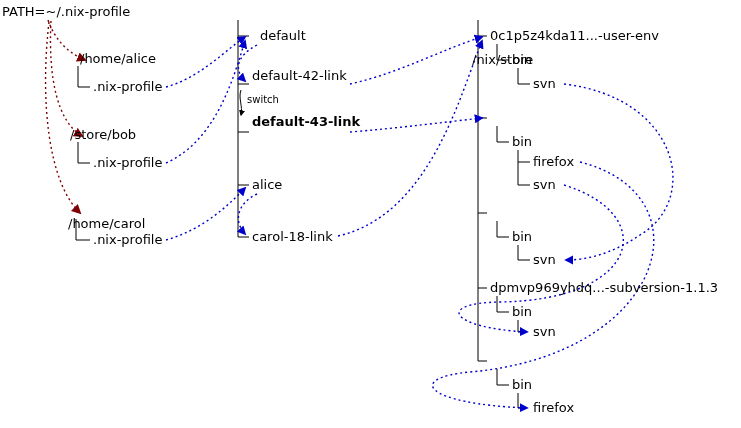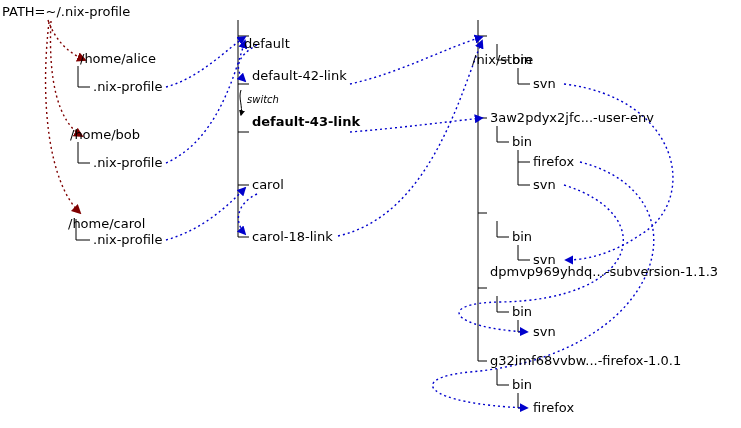--- a/index.html
+++ b/index.html
@@ -88,46 +88,45 @@
       <path class="arrow arrow-blue" marker-end="url(#mblue)" d="M338,236 C430,215 460,95 482,41"></path>
       <path class="arrow arrow-blue" marker-end="url(#mblue)" d="M564,84 C680,98 700,200 640,235 C610,255 585,260 566,260"></path>
       <path class="arrow arrow-blue" marker-end="url(#mblue)" d="M564,185 C660,215 640,300 500,302 C435,303 450,328 527,332"></path>
       <path class="arrow arrow-blue" marker-end="url(#mblue)" d="M580,162 C710,195 665,355 470,372 C405,378 425,404 527,408"></path>
     </g>
   </svg>
 
   <div class="lbl" style="left:2px;top:4px;">PATH=~/.nix-profile</div>
   <div class="lbl" style="left:80px;top:51px;">/home/alice</div>
   <div class="lbl" style="left:93px;top:79px;">.nix-profile</div>
-  <div class="lbl" style="left:70px;top:127px;">/home/bob</div>
+  <div class="lbl" style="left:70px;top:127px;">/store/bob</div>
   <div class="lbl" style="left:93px;top:155px;">.nix-profile</div>
   <div class="lbl" style="left:68px;top:216px;">/home/carol</div>
   <div class="lbl" style="left:93px;top:232px;">.nix-profile</div>
 
-  <div class="lbl" style="left:244px;top:28px;margin-top:8px;">default</div>
+  <div class="lbl" style="left:260px;top:28px;">default</div>
   <div class="lbl" style="left:252px;top:68px;">default-42-link</div>
-  <div class="lbl-small" style="left:247px;top:94px;font-style:italic;">switch</div>
+  <div class="lbl-small" style="left:247px;top:94px;">switch</div>
   <div class="lbl" style="left:252px;top:114px;font-weight:bold;">default-43-link</div>
-  <div class="lbl" style="left:252px;top:177px;">carol</div>
+  <div class="lbl" style="left:252px;top:177px;">alice</div>
   <div class="lbl" style="left:252px;top:229px;">carol-18-link</div>
 
   <div class="lbl" style="left:472px;top:4px;margin-top:48px;">/nix/store</div>
 
+  <div class="lbl" style="left:490px;top:28px;">0c1p5z4kda11...-user-env</div>
   <div class="lbl" style="left:512px;top:52px;">bin</div>
   <div class="lbl" style="left:533px;top:76px;">svn</div>
 
-  <div class="lbl" style="left:490px;top:110px;">3aw2pdyx2jfc...-user-env</div>
   <div class="lbl" style="left:512px;top:134px;">bin</div>
   <div class="lbl" style="left:533px;top:154px;">firefox</div>
   <div class="lbl" style="left:533px;top:177px;">svn</div>
 
   <div class="lbl" style="left:512px;top:229px;">bin</div>
   <div class="lbl" style="left:533px;top:252px;">svn</div>
 
-  <div class="lbl" style="left:490px;top:264px;">dpmvp969yhdq...-subversion-1.1.3</div>
+  <div class="lbl" style="left:490px;top:280px;">dpmvp969yhdq...-subversion-1.1.3</div>
   <div class="lbl" style="left:512px;top:304px;">bin</div>
   <div class="lbl" style="left:533px;top:324px;">svn</div>
 
-  <div class="lbl" style="left:490px;top:353px;">g32imf68vvbw...-firefox-1.0.1</div>
   <div class="lbl" style="left:512px;top:377px;">bin</div>
   <div class="lbl" style="left:533px;top:400px;">firefox</div>
 
 </div>
 
 </body></html>

